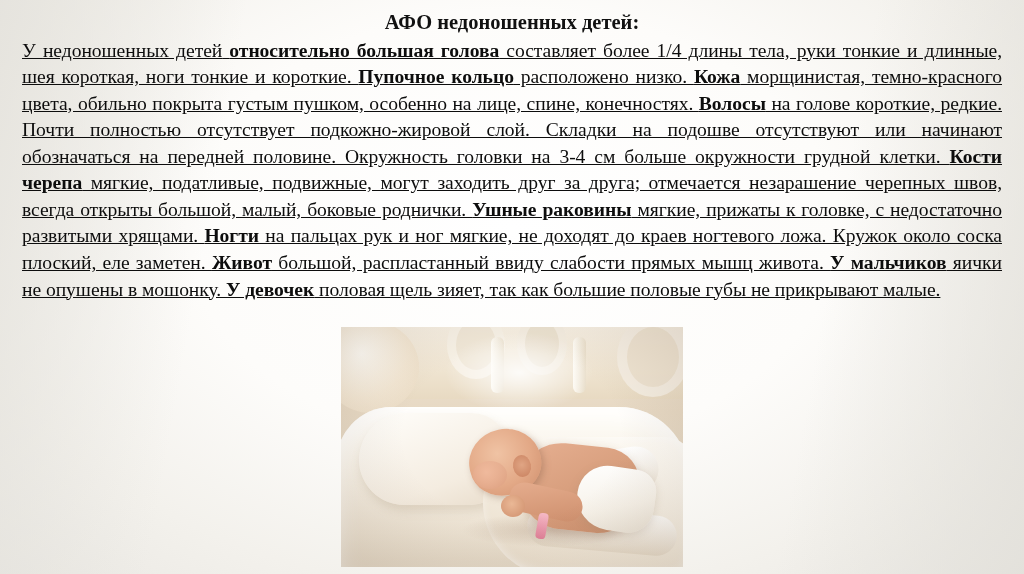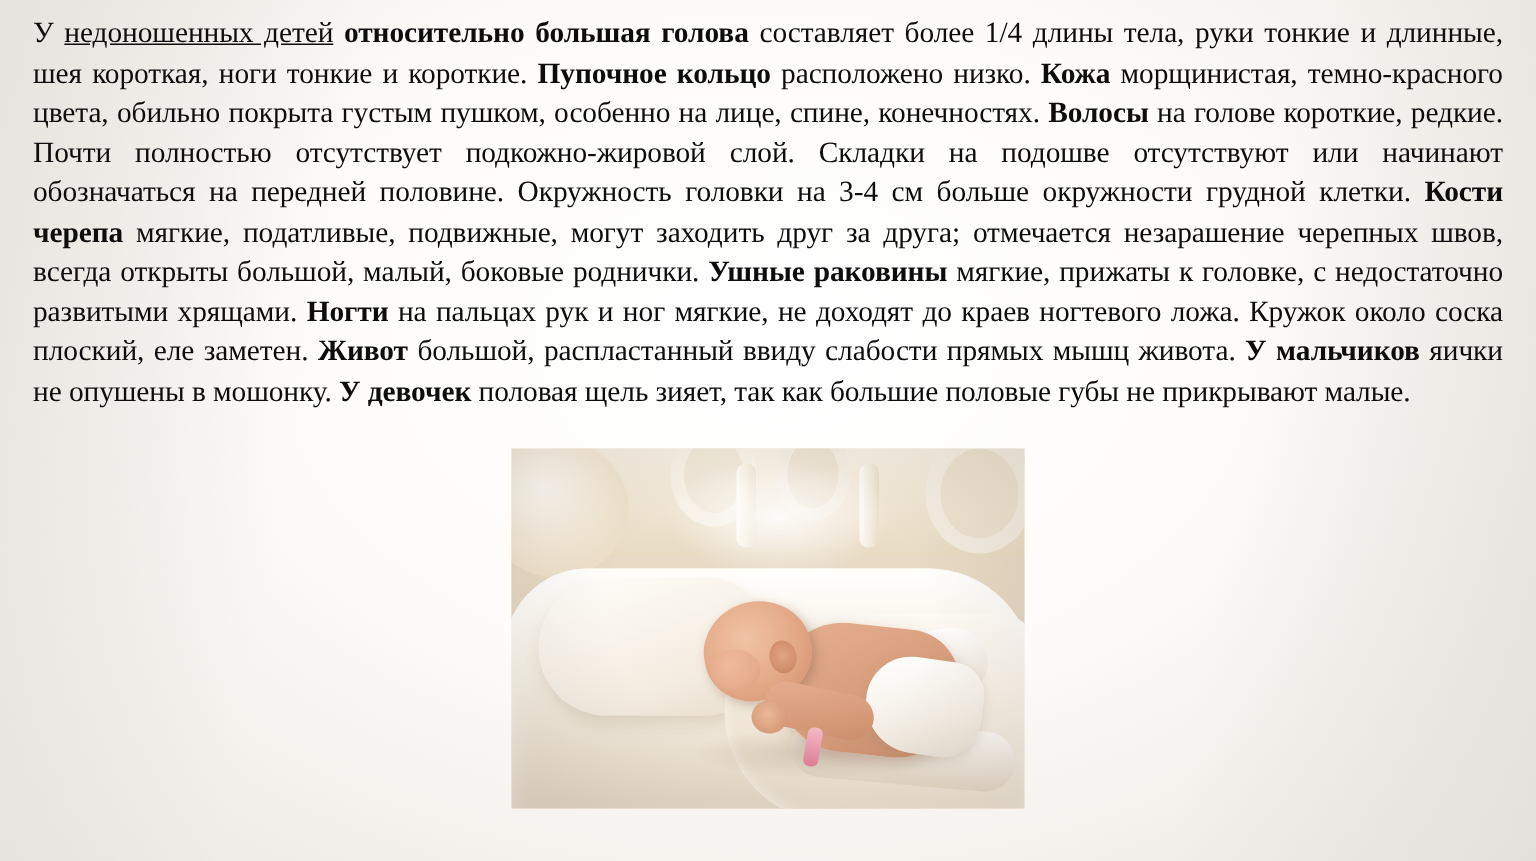--- a/index.html
+++ b/index.html
@@ -43,20 +43,21 @@
     margin: 0 0 2px 0;
   }
   .body-text {
     font-size: 19.6px;
     line-height: 1.355;
     color: #0d0d0d;
     text-align: justify;
     text-justify: inter-word;
     margin: 0;
     letter-spacing: -0.05px;
+    text-decoration: underline;
   }
   .b { font-weight: bold; }
   .u { text-decoration: underline; }
 
   .figure-wrap {
     position: relative;
     z-index: 2;
     margin-top: 24px;
     display: flex;
     justify-content: center;
@@ -235,20 +236,21 @@
     background: radial-gradient(ellipse at 50% 45%, rgba(255,255,255,0) 45%, rgba(120,100,80,.18) 100%);
     pointer-events: none;
   }
 </style>
 </head>
 <body>
 
 <div class="slide">
 
   <div class="content">
+    <h1 class="title">АФО недоношенных детей:</h1>
     <p class="body-text"><span>У </span><span class="u">недоношенных детей</span><span> </span><span class="b">относительно большая голова</span><span> составляет более 1/4 длины тела, руки тонкие и длинные, шея короткая, ноги тонкие и короткие. </span><span class="b">Пупочное кольцо</span><span> расположено низко. </span><span class="b">Кожа</span><span> морщинистая, темно-красного цвета, обильно покрыта густым пушком, особенно на лице, спине, конечностях. </span><span class="b">Волосы</span><span> на голове короткие, редкие. Почти полностью отсутствует подкожно-жировой слой. Складки на подошве отсутствуют или начинают обозначаться на передней половине. Окружность головки на 3-4 см больше окружности грудной клетки. </span><span class="b">Кости черепа</span><span> мягкие, податливые, подвижные, могут заходить друг за друга; отмечается незарашение черепных швов, всегда открыты большой, малый, боковые роднички. </span><span class="b">Ушные раковины</span><span> мягкие, прижаты к головке, с недостаточно развитыми хрящами. </span><span class="b">Ногти</span><span> на пальцах рук и ног мягкие, не доходят до краев ногтевого ложа. Кружок около соска плоский, еле заметен. </span><span class="b">Живот</span><span> большой, распластанный ввиду слабости прямых мышц живота. </span><span class="b">У мальчиков</span><span> яички не опушены в мошонку. </span><span class="b">У девочек</span><span> половая щель зияет, так как большие половые губы не прикрывают малые.</span></p>
   </div>
 
   <div class="figure-wrap">
     <div class="photo">
       <div class="bg"></div>
       <div class="topband"></div>
       <div class="inc-left"></div>
       <div class="inc-ring1"></div>
       <div class="inc-ring2"></div>

